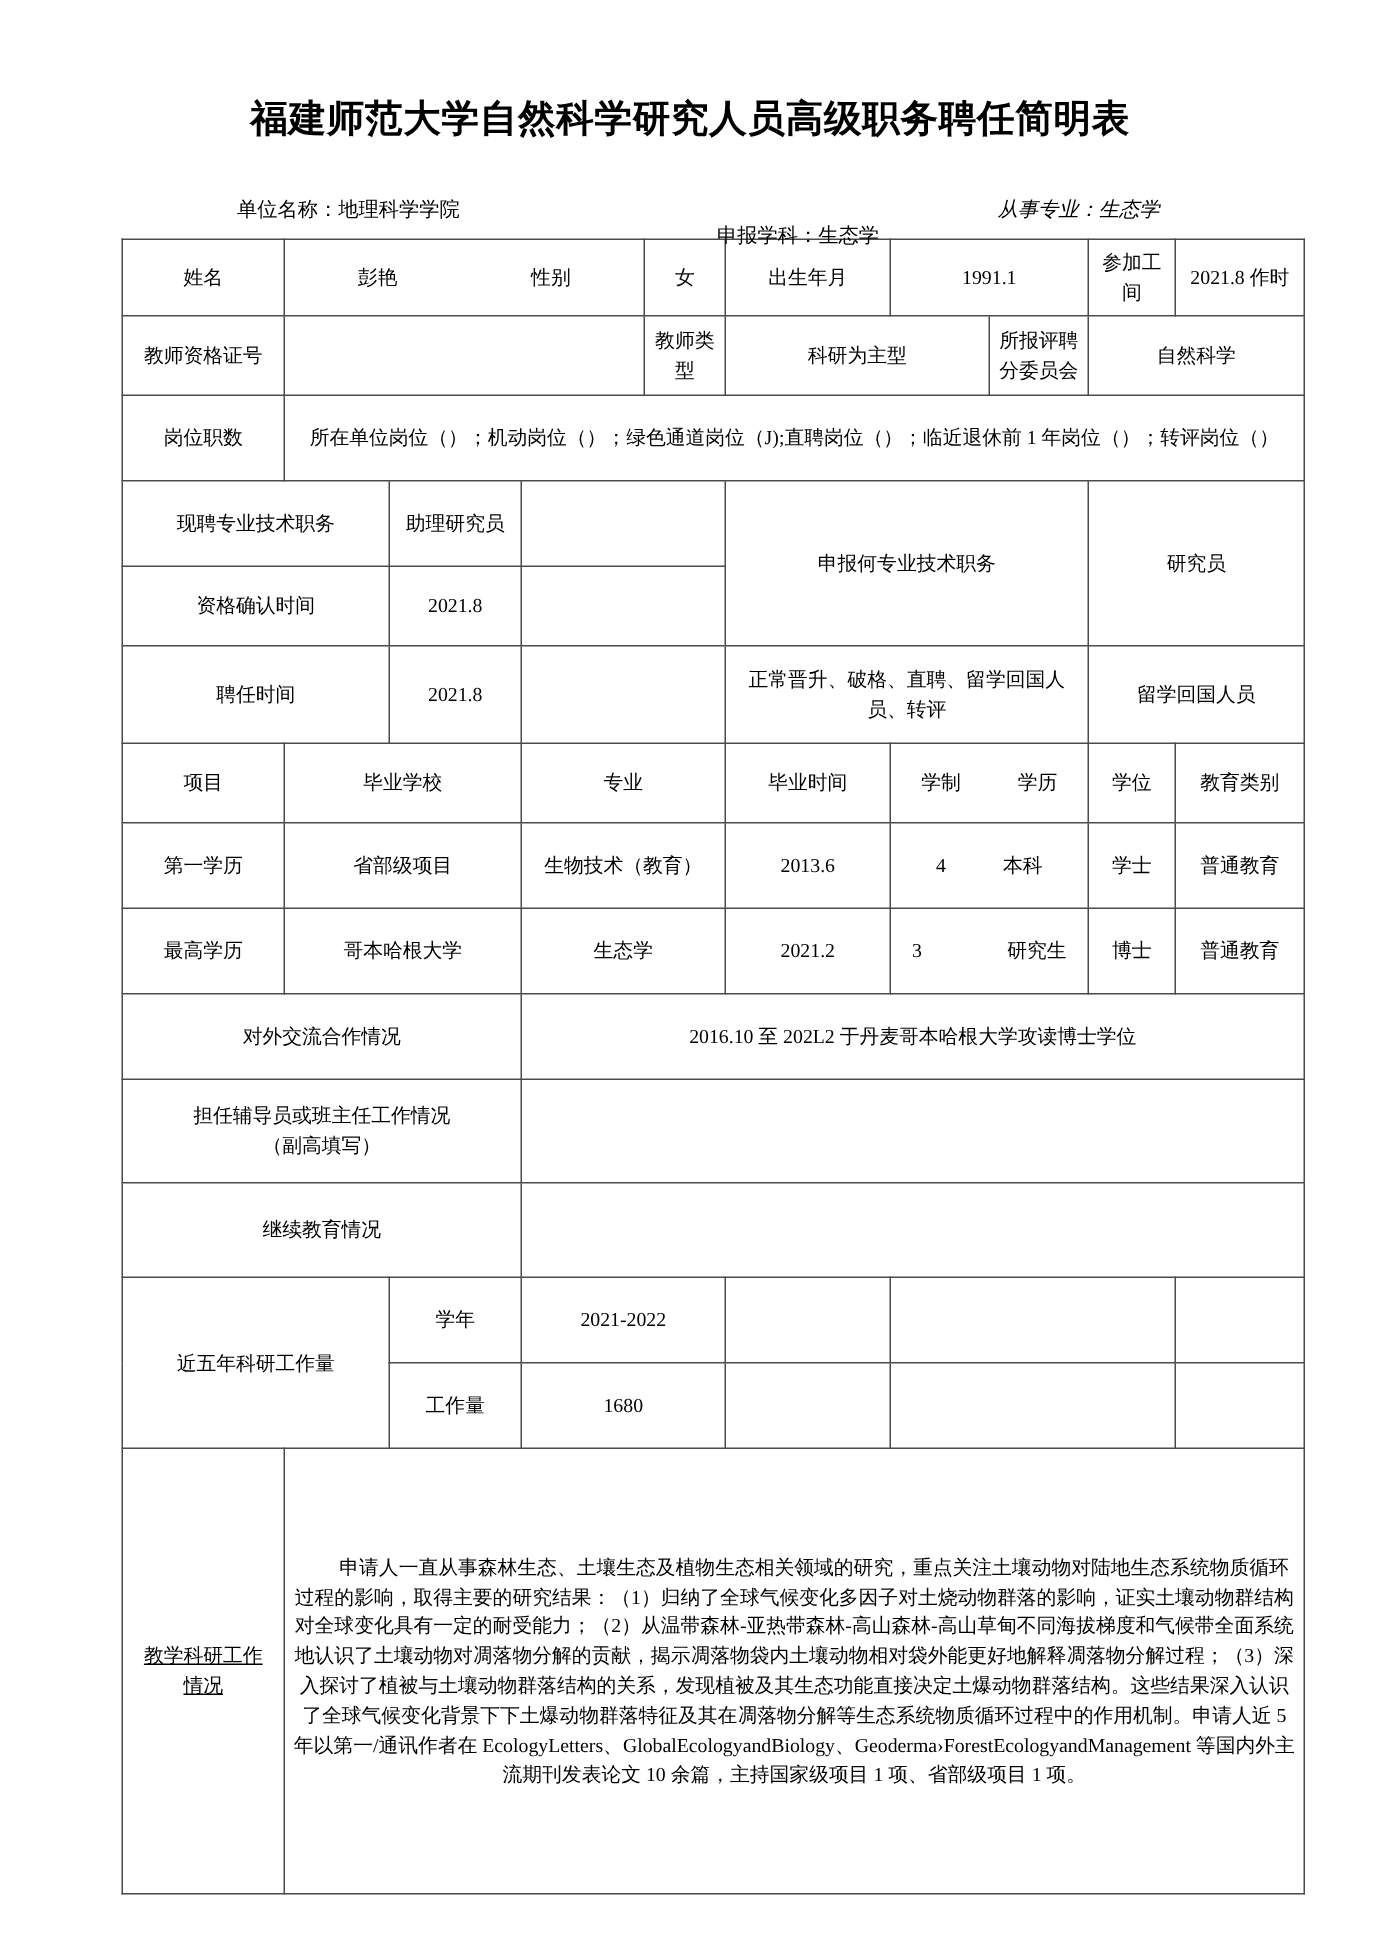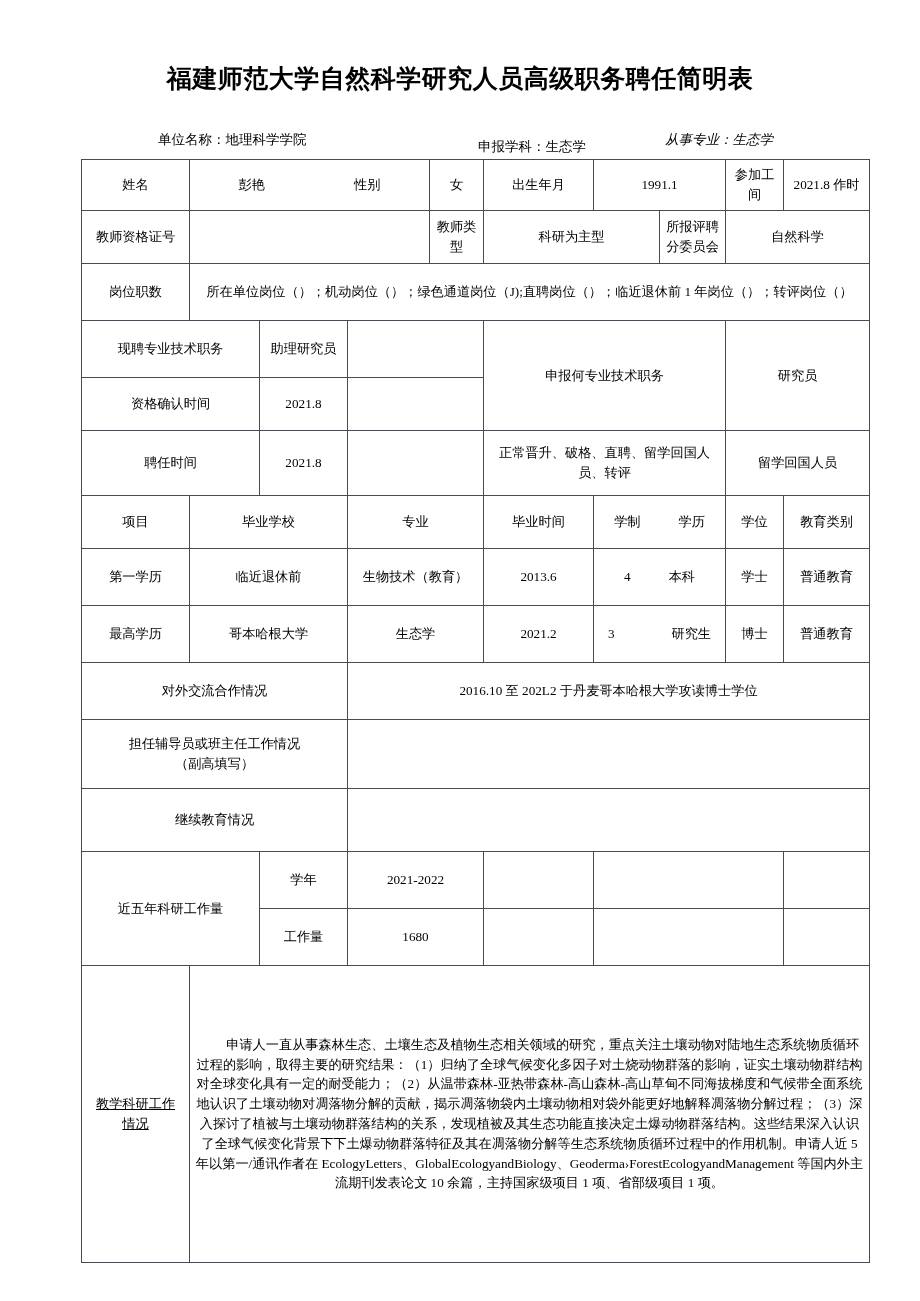--- a/index.html
+++ b/index.html
@@ -31,21 +31,21 @@
     padding: 62px 0 0 0;
     font-family: "Liberation Sans", "DejaVu Sans", sans-serif;
   }
   .subheader {
     position: relative;
     height: 30px;
     margin: 30px 0 4px 0;
     font-size: 13.5px;
   }
   .subheader .sh-unit { position: absolute; left: 142px; top: 6px; white-space: nowrap; margin-left: 16px; }
-  .subheader .sh-subject { position: absolute; left: 478px; top: 13px; white-space: nowrap; }
+  .subheader .sh-subject { position: absolute; left: 478px; top: 23px; white-space: nowrap; }
   .subheader .sh-major { position: absolute; left: 665px; top: 6px; white-space: nowrap; font-style: italic; }
 
   table.form {
     border-collapse: collapse;
     width: 788px;
     margin: 0 10px 0 81px;
     table-layout: fixed;
   }
   table.form td {
     border: 1px solid #4a4a52;
@@ -184,21 +184,21 @@
           <span>学制</span>
           <span>学历</span>
         </div>
       </td>
       <td class="h46">学位</td>
       <td class="h46">教育类别</td>
     </tr>
 
     <tr>
       <td class="h50">第一学历</td>
-      <td class="h50 left" colspan="2">临近退休前</td>
+      <td class="h50 left" colspan="2">省部级项目</td>
       <td class="h50 left" colspan="2">生物技术（教育）</td>
       <td class="h50">2013.6</td>
       <td class="h50" colspan="2">
         <div class="inline-gap">
           <span>4</span>
           <span>本科</span>
         </div>
       </td>
       <td class="h50">学士</td>
       <td class="h50">普通教育</td>

